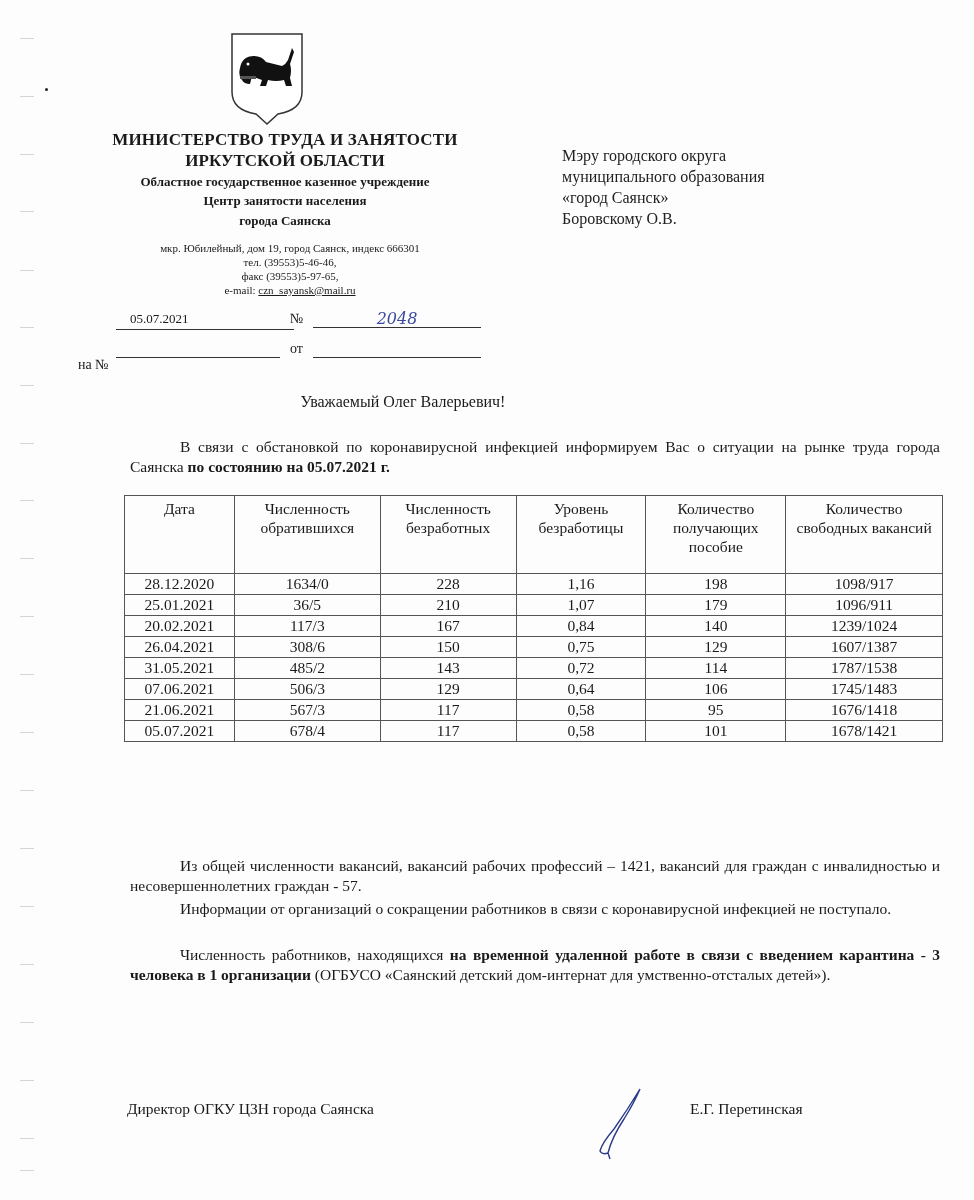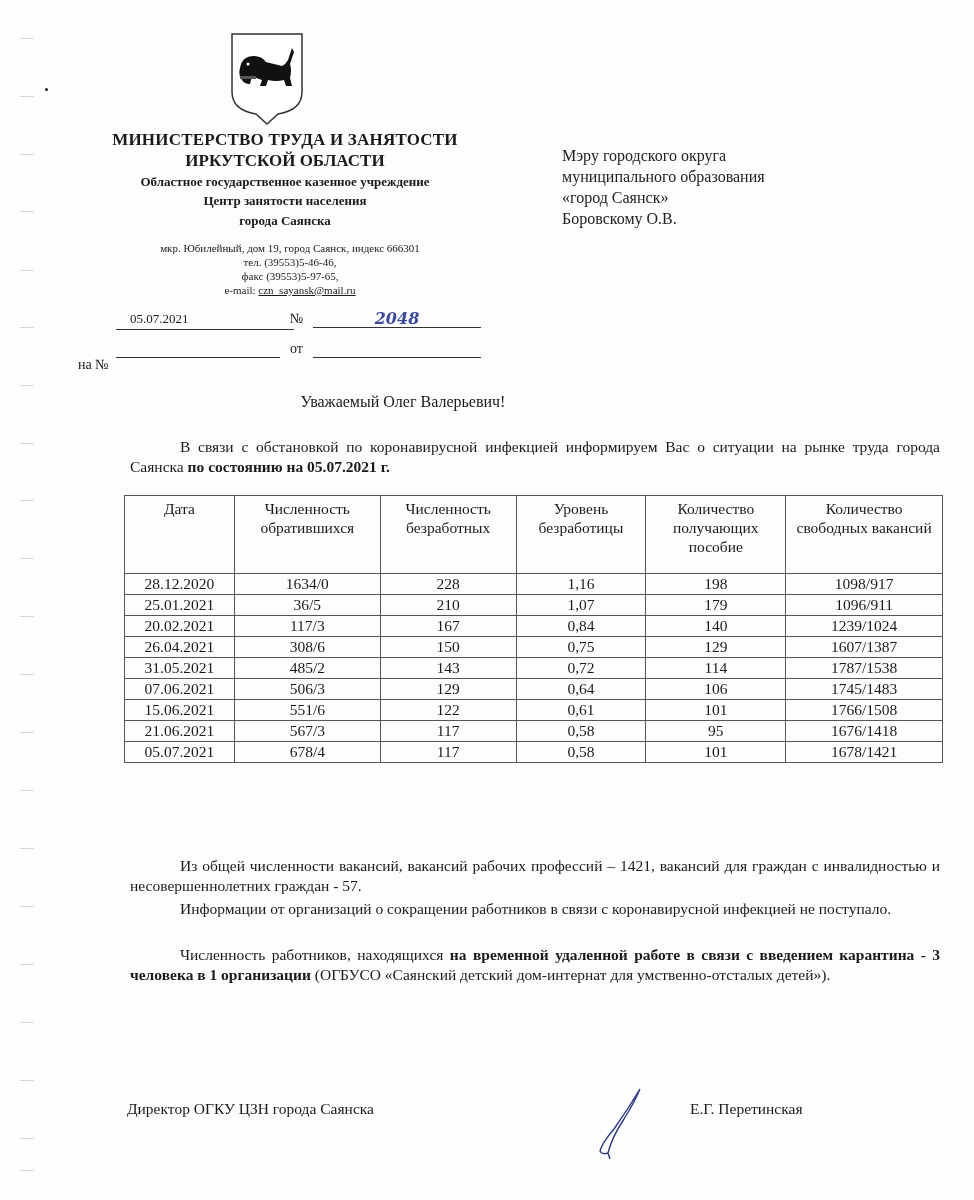--- a/index.html
+++ b/index.html
@@ -84,21 +84,21 @@
 
 <div class="abs addr" style="top:241px">мкр. Юбилейный,  дом 19, город Саянск, индекс 666301</div>
 <div class="abs addr" style="top:255px">тел. (39553)5-46-46,</div>
 <div class="abs addr" style="top:269px">факс (39553)5-97-65,</div>
 <div class="abs addr" style="top:283px">
   <span>e-mail: </span><a>czn_sayansk@mail.ru</a>
 </div>
 
 <div class="reg-line" style="left:116px; top:311px; width:164px; padding-left:14px;">05.07.2021</div>
 <div class="reg-label" style="left:290px; top:311px;">№</div>
-<div class="reg-line" style="left:313px; top:309px; width:168px; text-align:center;font-weight:bold;">
+<div class="reg-line" style="left:313px; top:309px; width:168px; text-align:center;">
   <span class="handwritten">2048</span>
 </div>
 <div class="reg-label" style="left:78px; top:341px;margin-top:16px;">на №</div>
 <div class="reg-line" style="left:116px; top:339px; width:164px;"></div>
 <div class="reg-label" style="left:290px; top:341px;">от</div>
 <div class="reg-line" style="left:313px; top:339px; width:168px;"></div>
 
 <div class="abs recipient">
   <div>Мэру городского округа</div>
   <div>муниципального образования</div>
@@ -174,28 +174,20 @@
       </tr>
       <tr>
         <td>07.06.2021</td>
         <td>506/3</td>
         <td>129</td>
         <td>0,64</td>
         <td>106</td>
         <td>1745/1483</td>
       </tr>
       <tr>
-        <td>15.06.2021</td>
-        <td>551/6</td>
-        <td>122</td>
-        <td>0,61</td>
-        <td>101</td>
-        <td>1766/1508</td>
-      </tr>
-      <tr>
         <td>21.06.2021</td>
         <td>567/3</td>
         <td>117</td>
         <td>0,58</td>
         <td>95</td>
         <td>1676/1418</td>
       </tr>
       <tr>
         <td>05.07.2021</td>
         <td>678/4</td>

